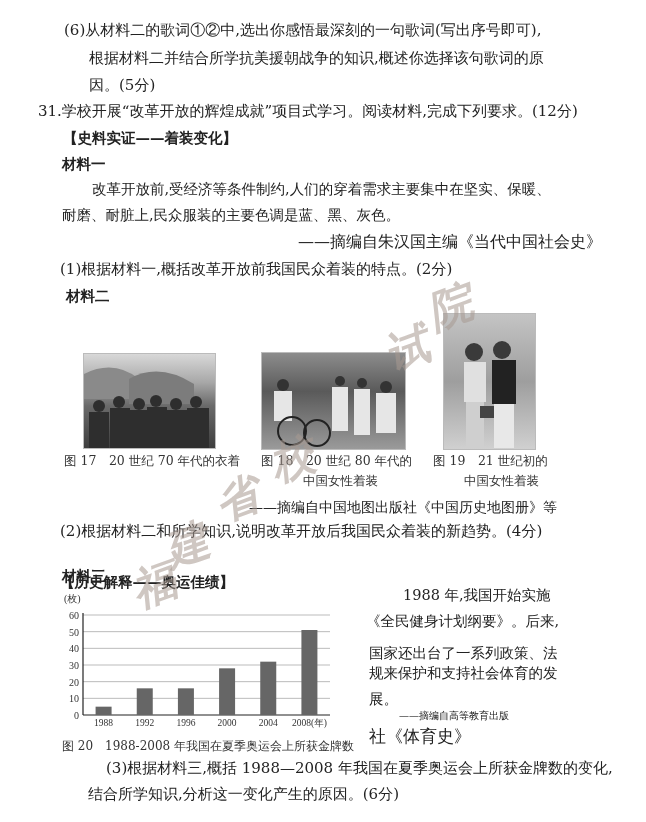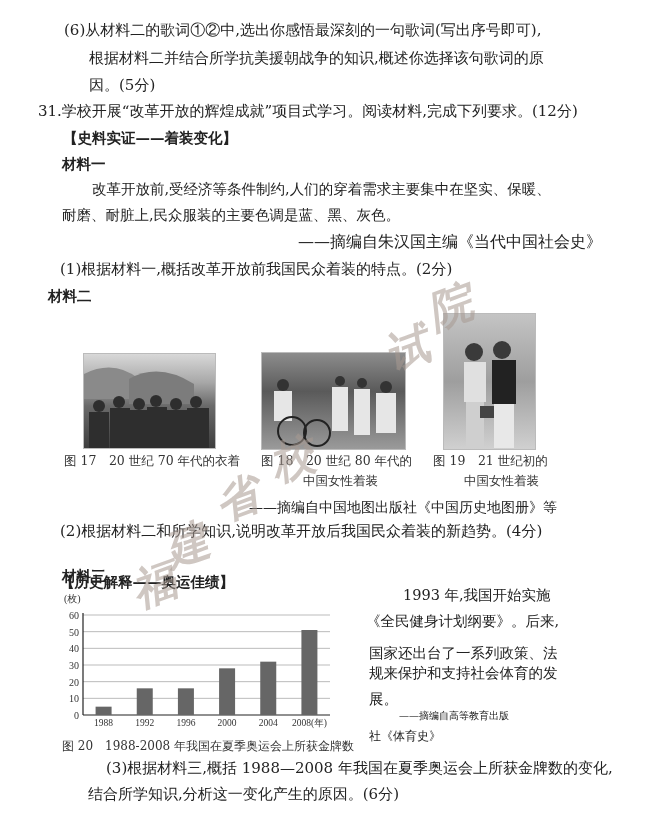--- a/index.html
+++ b/index.html
@@ -20,21 +20,21 @@
 <div class="abs t" style="left:89px;top:48px;">根据材料二并结合所学抗美援朝战争的知识,概述你选择该句歌词的原</div>
 <div class="abs t" style="left:89px;top:75px;">因。(5分)</div>
 
 <div class="abs t" style="left:38px;top:101px;">31.学校开展“改革开放的辉煌成就”项目式学习。阅读材料,完成下列要求。(12分)</div>
 <div class="abs h" style="left:45px;top:128px;margin-left:18px;">【史料实证——着装变化】</div>
 <div class="abs h" style="left:62px;top:154px;">材料一</div>
 <div class="abs t" style="left:92px;top:179px;font-size:14.5px;">改革开放前,受经济等条件制约,人们的穿着需求主要集中在坚实、保暖、</div>
 <div class="abs t" style="left:62px;top:205px;font-size:14.5px;">耐磨、耐脏上,民众服装的主要色调是蓝、黑、灰色。</div>
 <div class="abs t" style="left:298px;top:232px;font-size:16px;">——摘编自朱汉国主编《当代中国社会史》</div>
 <div class="abs t" style="left:60px;top:259px;">(1)根据材料一,概括改革开放前我国民众着装的特点。(2分)</div>
-<div class="abs h" style="left:48px;top:286px;">材料二</div>
+<div class="abs h" style="left:66px;top:286px;">材料二</div>
 
 <div class="photo" style="left:83px;top:353px;width:131px;height:94px;background:linear-gradient(180deg,#d8d8d8 0%,#a8a8a8 30%,#6a6a6a 55%,#3e3e3e 100%);">
   <svg width="131" height="94">
     <path d="M0 20 Q30 5 55 25 L55 45 L0 45Z" fill="#8a8a8a"></path>
     <path d="M45 25 Q75 8 110 30 L110 50 L45 50Z" fill="#7c7c7c"></path>
     <g fill="#2e2e2e">
       <circle cx="15" cy="52" r="6"></circle>
         <circle cx="35" cy="48" r="6"></circle>
         <circle cx="55" cy="50" r="6"></circle>
       <circle cx="72" cy="47" r="6"></circle>
@@ -117,27 +117,27 @@
       <rect x="159.08333333333334" y="80.33333333333334" width="16" height="46.666666666666664" fill="#666666"></rect>
       <text x="167.08333333333334" y="138" font-size="9.5" text-anchor="middle" fill="#333">2000</text>
       <rect x="200.25" y="73.66666666666666" width="16" height="53.333333333333336" fill="#666666"></rect>
       <text x="208.25" y="138" font-size="9.5" text-anchor="middle" fill="#333">2004</text>
       <rect x="241.41666666666666" y="42" width="16" height="85" fill="#666666"></rect>
       <text x="249.41666666666666" y="138" font-size="9.5" text-anchor="middle" fill="#333">2008(年)</text>
     </svg>
 </div>
 <div class="abs cap" style="left:62px;top:737px;font-size:12px;text-align:center;">图 20　1988-2008 年我国在夏季奥运会上所获金牌数</div>
 
-<div class="abs t" style="left:403px;top:585px;font-size:14.5px;">1993 年,我国开始实施</div>
+<div class="abs t" style="left:403px;top:585px;font-size:14.5px;">1988 年,我国开始实施</div>
 <div class="abs t" style="left:366px;top:611px;font-size:14.5px;">《全民健身计划纲要》。后来,</div>
 <div class="abs t" style="left:369px;top:643px;font-size:14.5px;text-align:center;">国家还出台了一系列政策、法</div>
 <div class="abs t" style="left:369px;top:663px;font-size:14.5px;">规来保护和支持社会体育的发</div>
 <div class="abs t" style="left:369px;top:689px;font-size:14.5px;">展。</div>
 <div class="abs t" style="left:399px;top:706px;font-size:10px;">——摘编自高等教育出版</div>
-<div class="abs t" style="left:369px;top:726px;font-size:12px;">社《体育史》</div>
+<div class="abs t" style="left:369px;top:726px;font-size:17px;">社《体育史》</div>
 
 <div class="abs t" style="left:60px;top:758px;margin-left:46px;">(3)根据材料三,概括 1988—2008 年我国在夏季奥运会上所获金牌数的变化,</div>
 <div class="abs t" style="left:88px;top:784px;">结合所学知识,分析这一变化产生的原因。(6分)</div>
 
 <div class="wm" style="left:132px;top:556px;transform:rotate(-20deg);">福</div>
 <div class="wm" style="left:165px;top:516px;transform:rotate(-20deg);">建</div>
 <div class="wm" style="left:215px;top:470px;transform:rotate(-20deg);">省</div>
 <div class="wm" style="left:270px;top:430px;transform:rotate(-20deg);">校</div>
 <div class="wm" style="left:385px;top:320px;transform:rotate(-20deg);">试</div>
 <div class="wm" style="left:428px;top:278px;transform:rotate(-20deg);">院</div>

